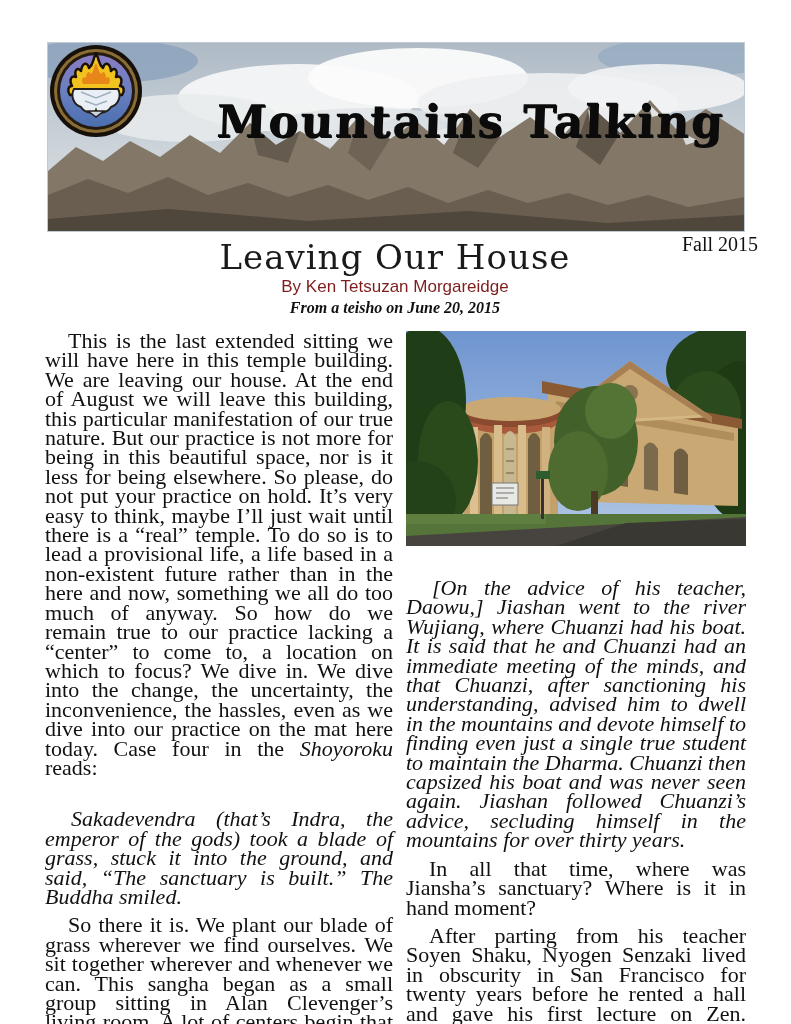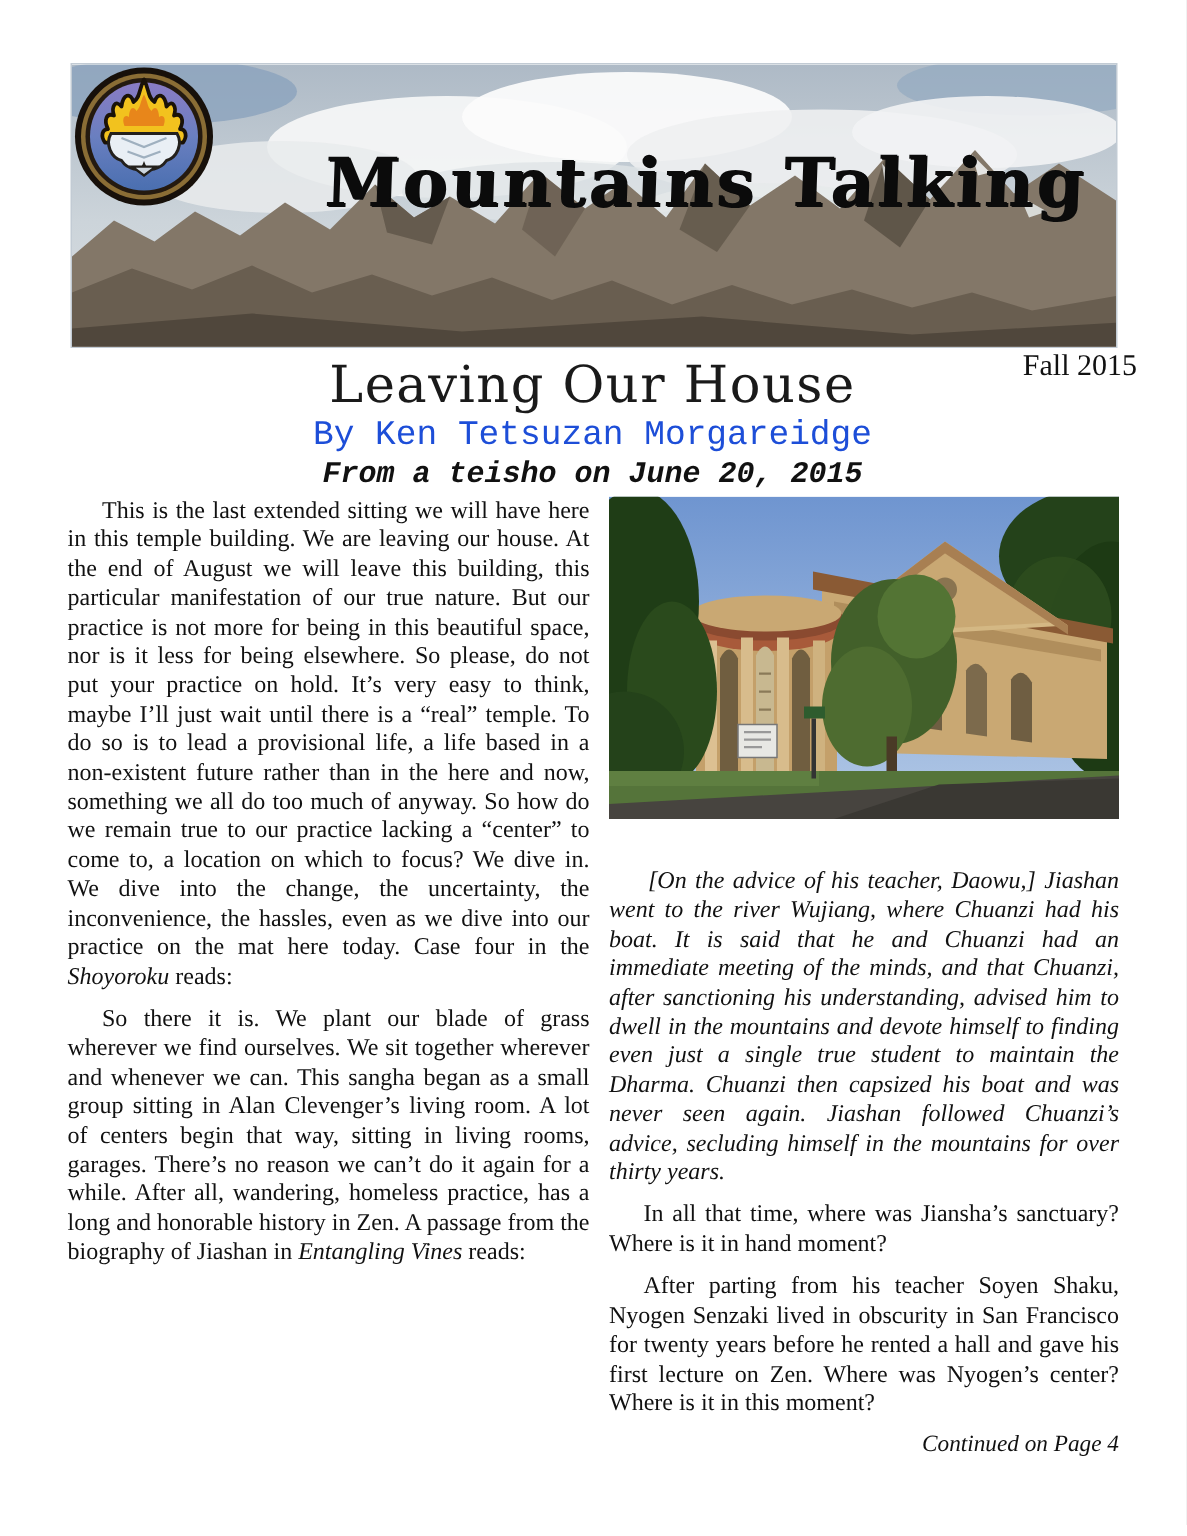--- a/index.html
+++ b/index.html
@@ -44,41 +44,40 @@
   .title-block { position: absolute; left: 45px; top: 240px; width: 700px; text-align: center; }
   .article-title {
     font-family: "DejaVu Serif", serif;
     font-weight: normal;
     font-size: 34px;
     letter-spacing: 1px;
     color: #1a1a1a;
     line-height: 1.05;
   }
   .article-byline {
-    font-family: Liberation Mono, monospace;
-    font-size: 23px;
-    color: #1d4ed8;
+    font-family: Liberation Sans, sans-serif;
+    font-size: 17px;
+    color: #7f1d1d;
     margin-top: 1px;
   }
   .article-note {
-    font-size: 20px;
+    font-size: 16px;
     font-style: italic;
     font-weight: bold;
     margin-top: 2px;
-    font-family: Liberation Mono, monospace;
   }
   
   .columns {
     position: absolute; left: 45px; top: 331px; width: 701px;
     display: flex;
   }
   .col-left  { width: 348px; margin-right: 13px; }
   .col-right { width: 340px; }
   .body-p, .body-q {
-    font-size: 16px;
+    font-size: 22px;
     line-height: 19.4px;
     text-align: justify;
     text-indent: 23px;
     margin-bottom: 9px;
   }
   .body-q { font-style: italic; text-indent: 26px; margin-top: 32px; }
   .continued {
     font-size: 15.5px;
     font-style: italic;
     text-align: right;
@@ -163,20 +162,21 @@
   <div class="title-block">
     <div class="article-title">Leaving Our House</div>
     <div class="article-byline">By Ken Tetsuzan Morgareidge</div>
     <div class="article-note">From a teisho on June 20, 2015</div>
   </div>
 
   <div class="columns">
 
     <div class="col-left">
       <p class="body-p"><span>This is the last extended sitting we will have here in this temple building. We are leaving our house. At the end of August we will leave this building, this particular manifestation of our true nature. But our practice is not more for being in this beautiful space, nor is it less for being elsewhere. So please, do not put your practice on hold. It’s very easy to think, maybe I’ll just wait until there is a “real” temple. To do so is to lead a provisional life, a life based in a non-existent future rather than in the here and now, something we all do too much of anyway. So how do we remain true to our practice lacking a “center” to come to, a location on which to focus? We dive in. We dive into the change, the uncertainty, the inconvenience, the hassles, even as we dive into our practice on the mat here today. Case four in the </span><i>Shoyoroku</i><span> reads:</span></p>
+      <p class="body-q">Sakadevendra (that’s Indra, the emperor of the gods) took a blade of grass, stuck it into the ground, and said, “The sanctuary is built.” The Buddha smiled.</p>
       <p class="body-p"><span>So there it is. We plant our blade of grass wherever we find ourselves. We sit together wherever and whenever we can. This sangha began as a small group sitting in Alan Clevenger’s living room. A lot of centers begin that way, sitting in living rooms, garages. There’s no reason we can’t do it again for a while. After all, wandering, homeless practice, has a long and honorable history in Zen. A passage from the biography of Jiashan in </span><i>Entangling Vines</i><span> reads:</span></p>
     </div>
 
     <div class="col-right">
 
       <div class="article-photo">
         <svg width="340" height="215" viewBox="0 0 340 215">
           <defs>
             <linearGradient id="bsky" x1="0" y1="0" x2="0" y2="1">
               <stop offset="0" stop-color="#6f95d0"></stop>

